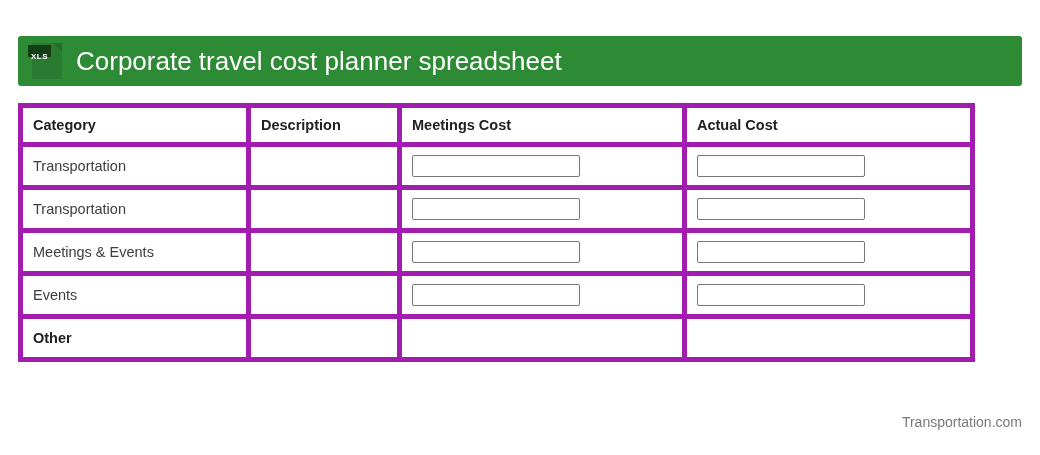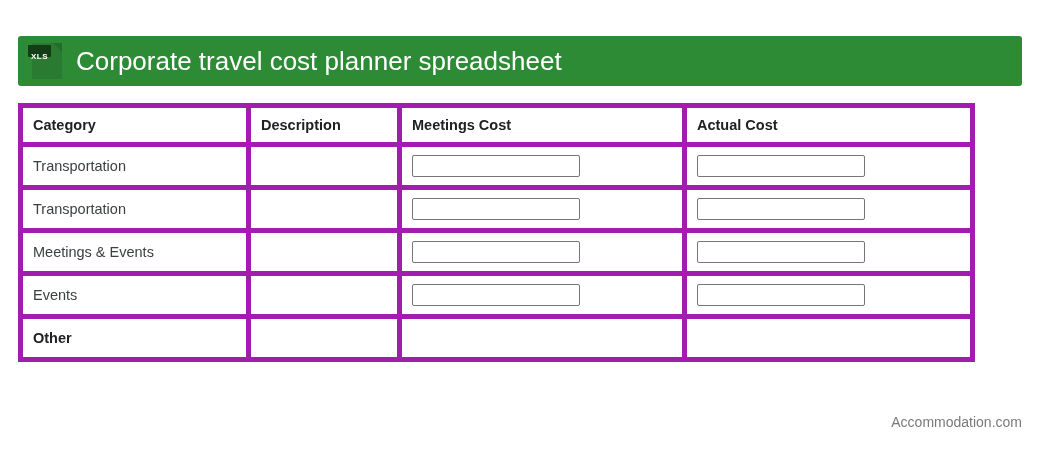--- a/index.html
+++ b/index.html
@@ -231,15 +231,15 @@
           <td class="total-label">Other</td>
           <td></td>
           <td></td>
           <td></td>
         </tr>
 
       </tbody>
     </table>
   </div>
 
-  <div class="footer">Accommodation.com</div>
+  <div class="footer">Transportation.com</div>
 
 </div>
 
 </body></html>

